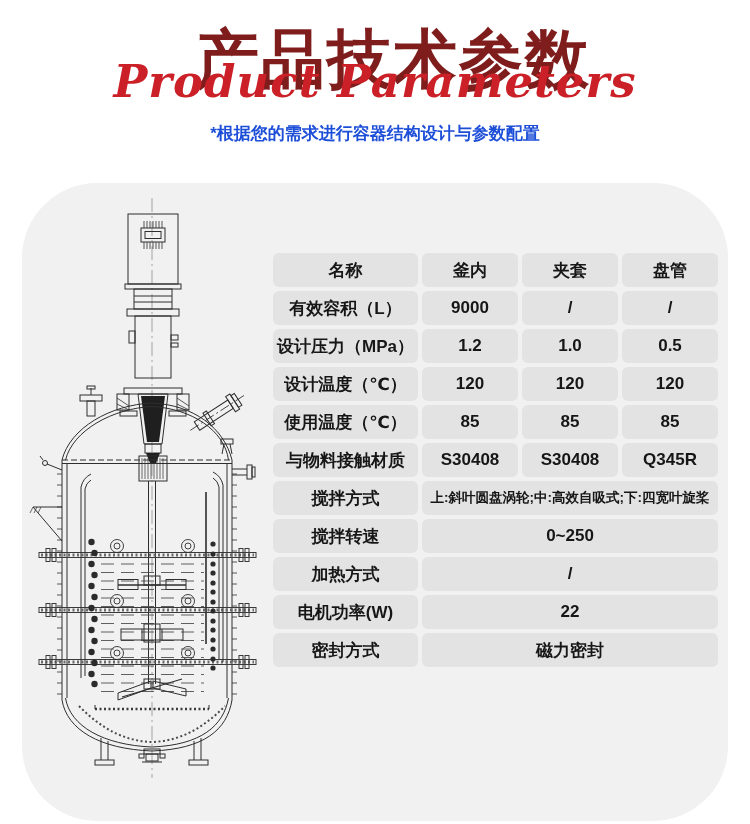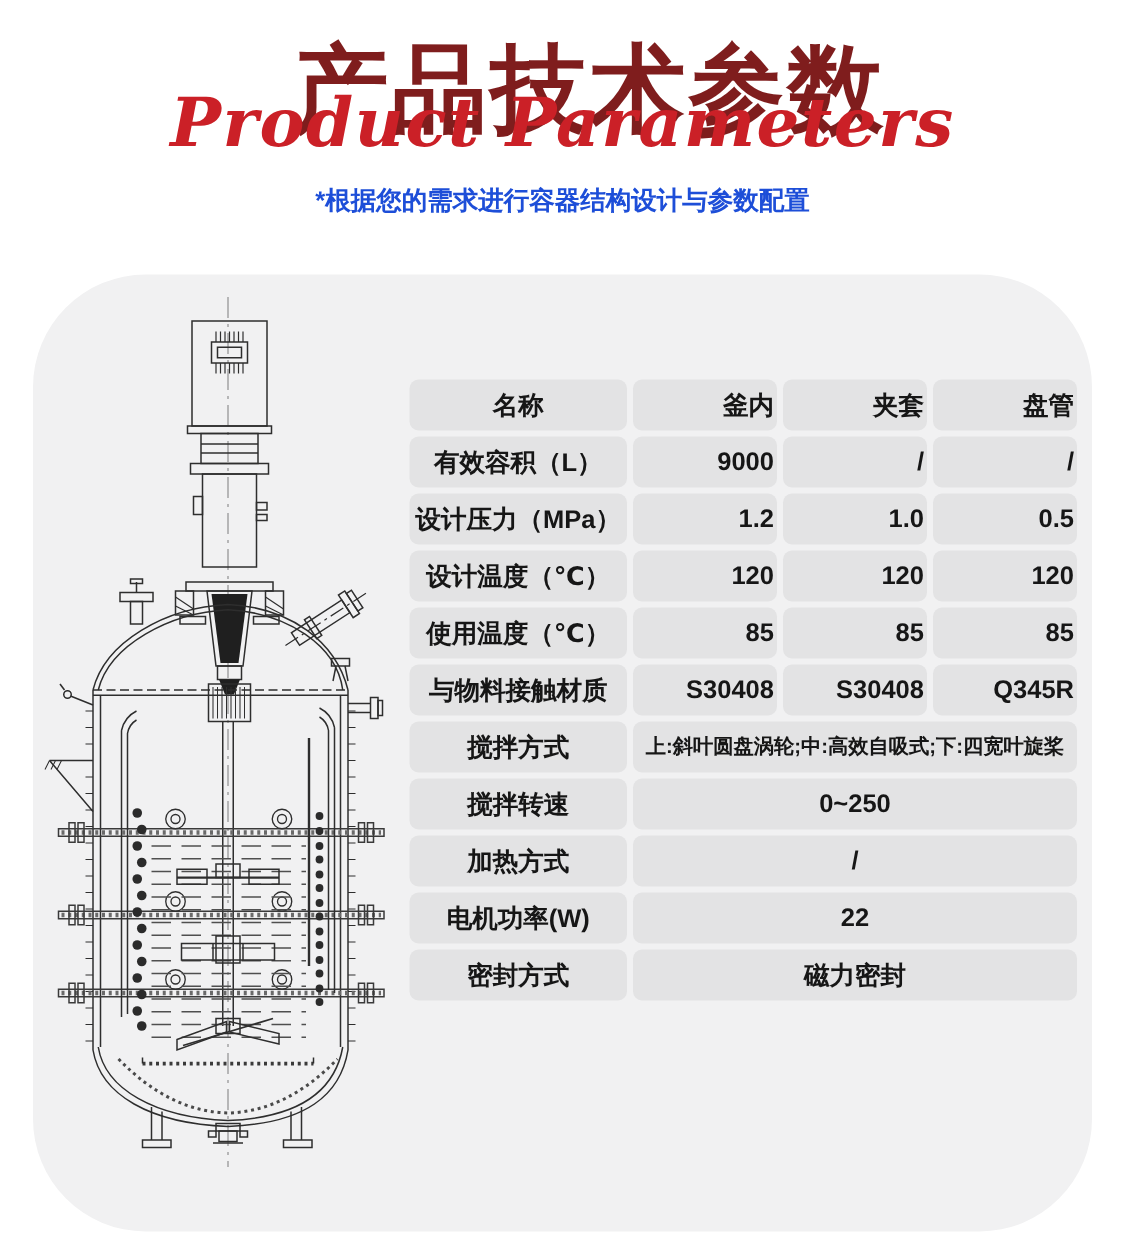--- a/index.html
+++ b/index.html
@@ -31,21 +31,21 @@
   table.ptable{
     position:absolute;left:247px;top:66px;
     border-collapse:separate;border-spacing:4px;table-layout:fixed;
   }
   table.ptable th,table.ptable td{
     background:#e3e3e4;height:34px;border-radius:6px;padding:0 2px;
     text-align:center;vertical-align:middle;
     font-size:17px;font-weight:700;color:#161616;white-space:nowrap;
   }
   table.ptable .col-label{width:141px;}
-  table.ptable .col-val{width:92px;text-align:right;}
+  table.ptable .col-val{width:92px;}
   table.ptable td.small{font-size:13.5px;letter-spacing:0;}
 </style>
 </head>
 <body>
 
 <div class="title-block">
   <h1 class="title-cn">产品技术参数</h1>
   <div class="title-en">Product Parameters</div>
   <p class="subtitle">*根据您的需求进行容器结构设计与参数配置</p>
 </div>

